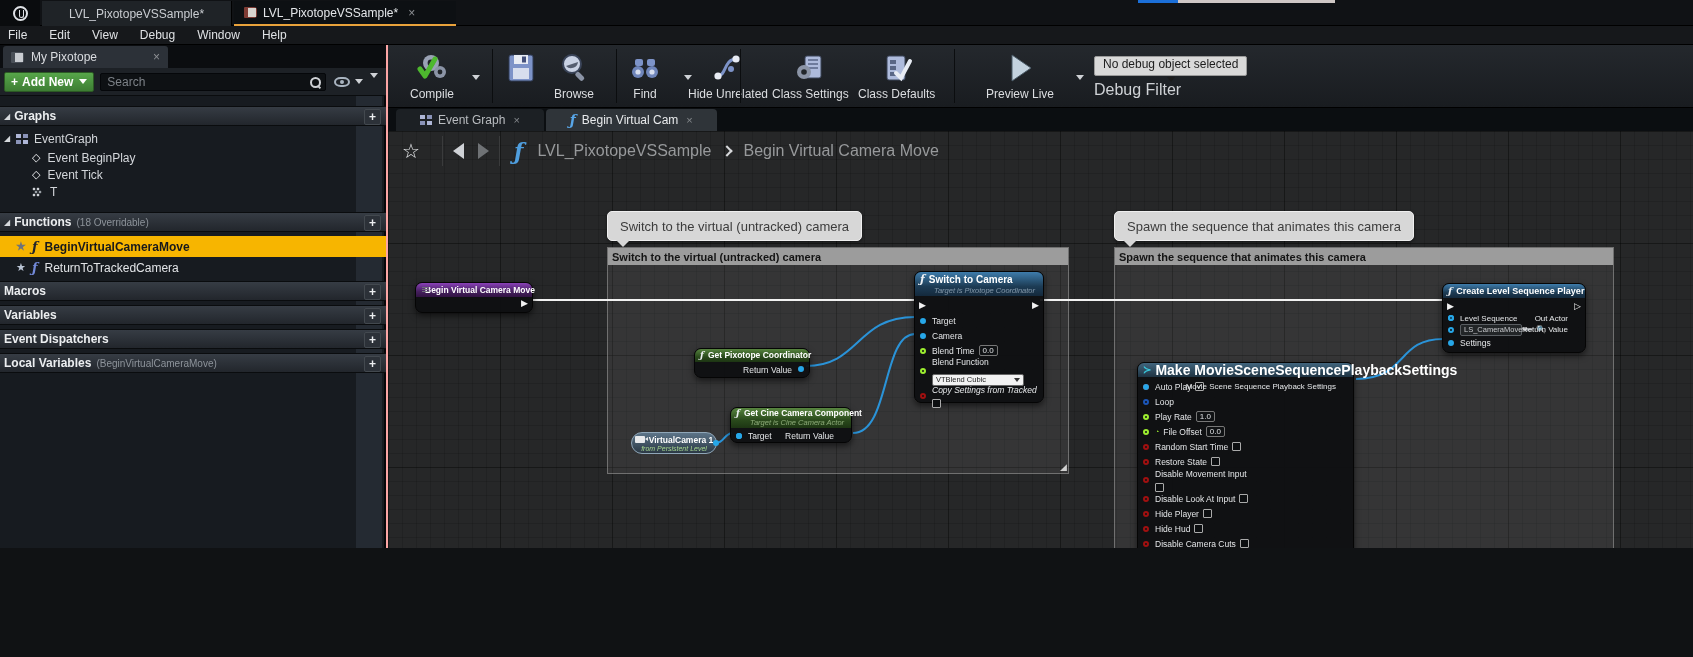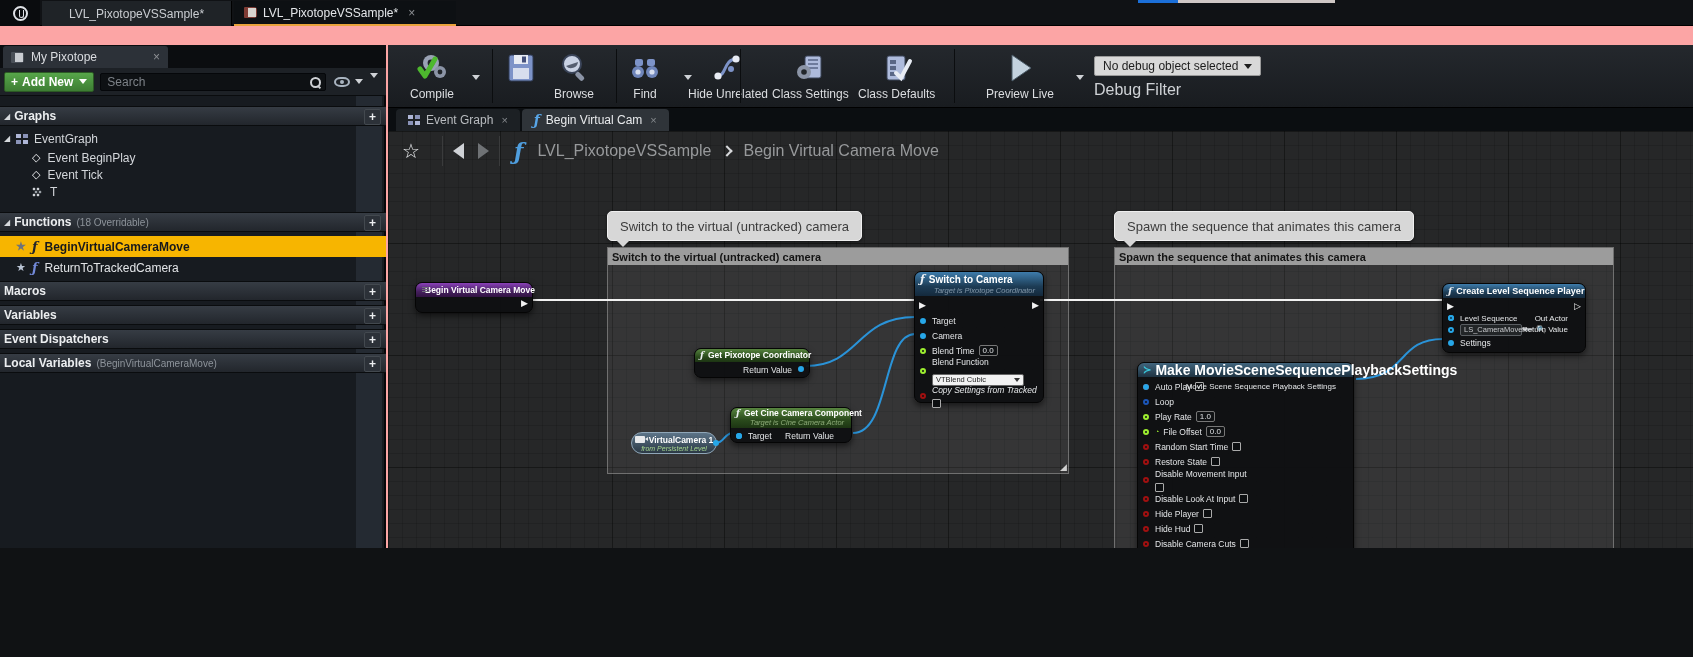--- a/index.html
+++ b/index.html
@@ -74,21 +74,21 @@
   
   #toolbar { position:absolute; left:388px; top:45px; width:1305px; height:63px; background:linear-gradient(180deg,#24282d,#191c20); border-bottom:1px solid #000; }
   .tb-btn { position:absolute; top:6px; display:flex; flex-direction:column; align-items:center; gap:2px; color:#dcdee1; font-size:12px; }
   .tb-sep { position:absolute; top:4px; width:1px; height:54px; background:#0b0d0f; }
   .tb-caret { position:absolute; }
   #panel-caret { position:absolute; left:-20px; top:26px; }
   .tb-icon { width:34px; height:34px; }
 
   
   #graphtabs { position:absolute; left:388px; top:108px; width:1305px; height:23px; background:#0b0e11; display:flex; align-items:flex-end; padding-left:8px; gap:2px; }
-  .g-tab { height:22px; display:flex; align-items:center; gap:6px; padding:0 12px; font-size:12px; border-radius:4px 4px 0 0; }
+  .g-tab { height:22px; display:flex; align-items:center; gap:6px; padding:0 24px; font-size:12px; border-radius:4px 4px 0 0; }
   .g-tab.inactive { background:#1c2024; color:#b9bcc0; }
   .g-tab.active { background:#2f3439; color:#e8eaec; }
   .g-tab .f-glyph { color:#58a6e8; font-size:14px; }
   .g-tab .x { color:#84888c; font-size:11px; margin-left:2px; }
 
   
   #canvas { position:absolute; left:388px; top:131px; width:1305px; height:526px; overflow:hidden;
     background-color:#262728;
     background-image:
       linear-gradient(rgba(0,0,0,0.30) 1px, transparent 1px),
@@ -171,20 +171,28 @@
     </div>
     <div class="doc-tab" id="doc-tab-2">
       <span class="book-icon"></span>
       <span>LVL_PixotopeVSSample*</span>
       <span class="tab-close">×</span>
     </div>
     <div id="strip-blue"></div>
     <div id="strip-gray"></div>
   </div>
 
+  <div id="menubar">
+    <span class="menu-item">File</span>
+    <span class="menu-item">Edit</span>
+    <span class="menu-item">View</span>
+    <span class="menu-item">Debug</span>
+    <span class="menu-item">Window</span>
+    <span class="menu-item">Help</span>
+  </div>
 
   <div id="sidebar">
     <div id="sb-gutter"></div>
     <div id="sb-tabbar">
       <div id="sb-tab">
         <span class="book-icon gray"></span>
         <span>My Pixotope</span>
         <span class="tab-close" style="margin-left:auto;">×</span>
       </div>
     </div>
@@ -349,21 +357,21 @@
     <div class="tb-sep" style="left:566px;"></div>
 
     <div class="tb-btn" style="left:598px;">
       <svg class="tb-icon" viewBox="0 0 34 34">
         <path d="M9 4 L28 17 L9 30 Z" fill="#c3d2de" stroke="#4a5a66"></path>
       </svg>
       <span>Preview Live</span>
     </div>
     <span class="caret tb-caret" style="left:688px; top:30px;"></span>
 
-    <div style="position:absolute; left:706px; top:11px; height:20px; background:#d9d9d9; border:1px solid #9a9a9a; border-radius:2px; display:flex; align-items:center; gap:6px; padding:0 8px; color:#1c1c1c; font-size:12px;">
+    <div style="position:absolute; left:706px; top:11px; height:20px; background:#d9d9d9; border:1px solid #9a9a9a; border-radius:2px; display:flex; align-items:center; gap:6px; padding:0 8px; color:#1c1c1c; font-size:12px;flex-direction:column;">
       <span>No debug object selected</span>
       <span class="caret" style="border-top-color:#1c1c1c;"></span>
     </div>
     <div style="position:absolute; left:706px; top:36px; width:172px; text-align:left; color:#cfd2d6; font-size:16px;">Debug Filter</div>
   </div>
 
   <div id="graphtabs">
     <div class="g-tab inactive">
       <span class="graph-icon">
           <i></i>

